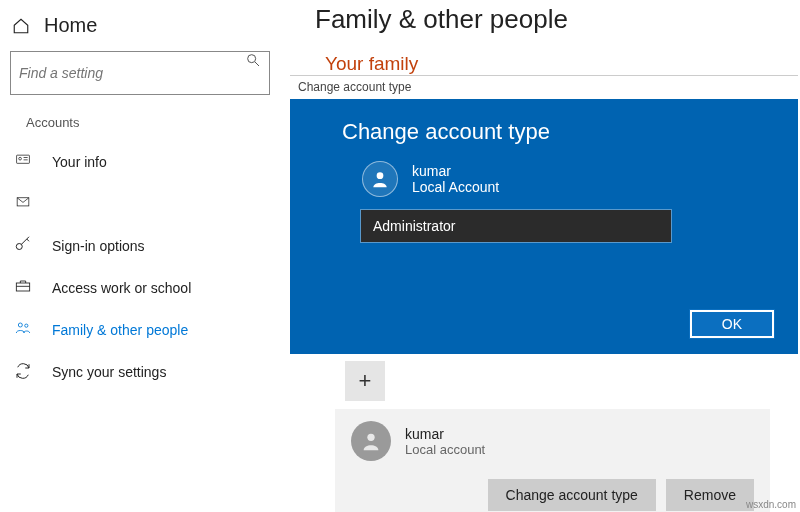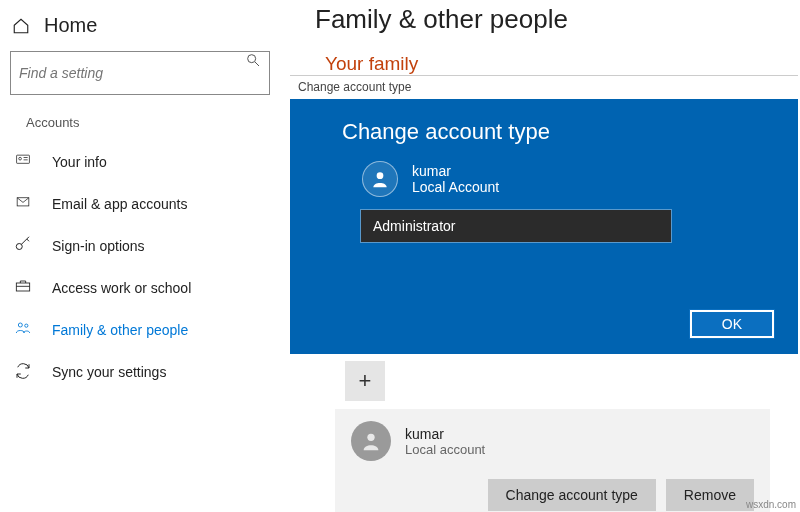--- a/index.html
+++ b/index.html
@@ -89,21 +89,20 @@
     <span>Your info</span>
   </div>
 
   <div class="nav-item">
     <span class="icon">
       <svg viewBox="0 0 24 24" width="18" height="14" fill="none" stroke="#222" stroke-width="1.3">
           <rect x="2" y="3" width="20" height="14"></rect>
           <path d="M2 3 L12 11 L22 3"></path>
         </svg>
     </span>
-    <span>Email &amp; app accounts</span>
   </div>
 
   <div class="nav-item">
     <span class="icon">
       <svg viewBox="0 0 24 24" width="18" height="18" fill="none" stroke="#222" stroke-width="1.3">
           <circle cx="7" cy="14" r="4"></circle>
           <path d="M10 11 L20 1 M17 4 L20 7"></path>
         </svg>
     </span>
     <span>Sign-in options</span>

